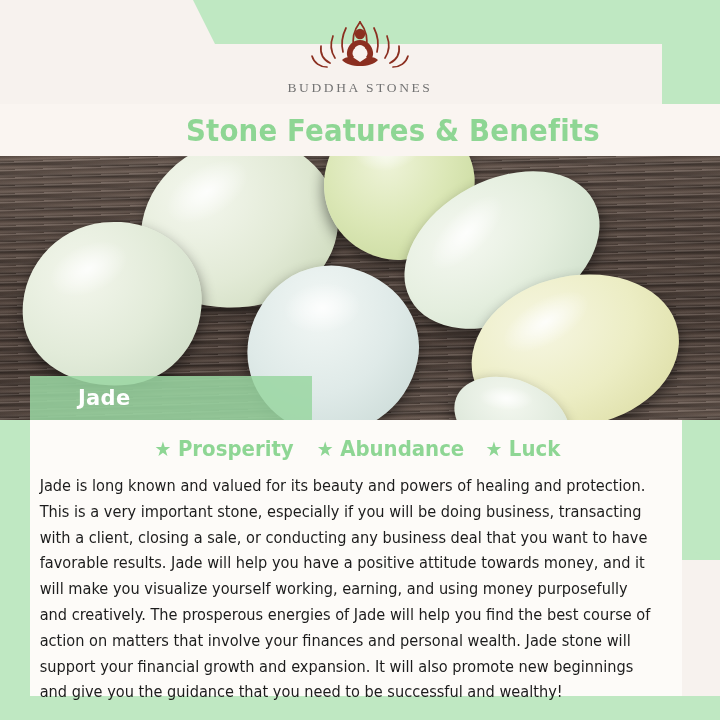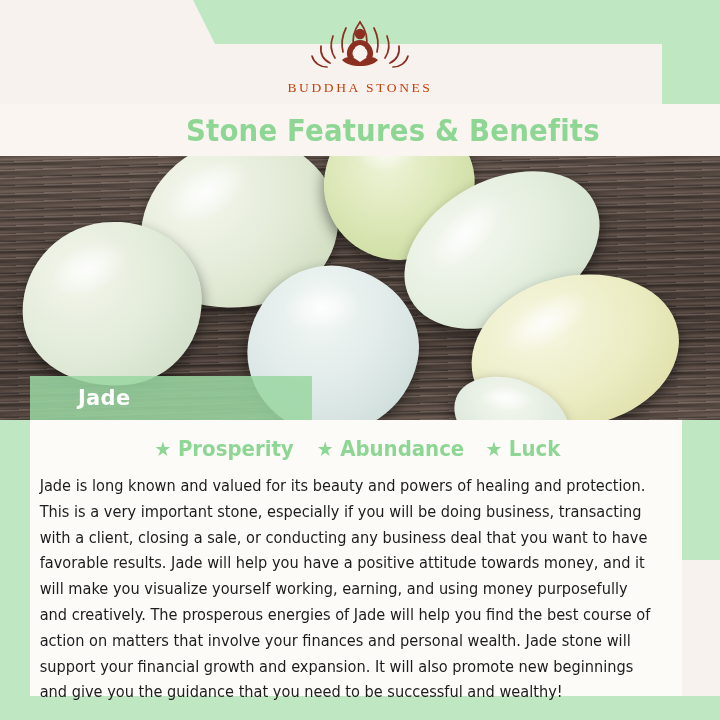--- a/index.html
+++ b/index.html
@@ -91,21 +91,21 @@
   .logo-mark {
     width: 128px;
     height: 62px;
     display: block;
   }
   .logo-text {
     margin-top: 4px;
     font-family: "Liberation Serif", serif;
     font-size: 13.5px;
     letter-spacing: 2.6px;
-    color: #c2410c;
+    color: #737373;
     white-space: nowrap;
   }
 
   
   .title-band {
     position: absolute;
     top: 104px;
     left: 0;
     width: 720px;
     height: 52px;

